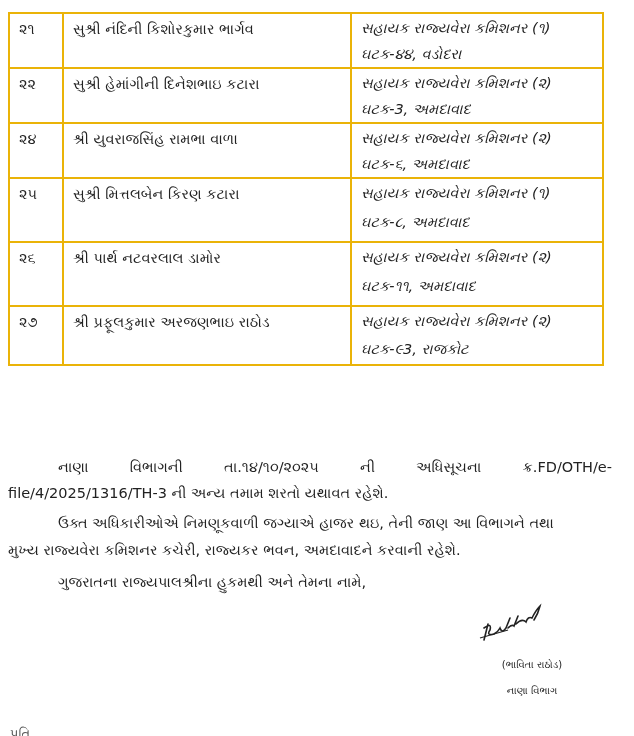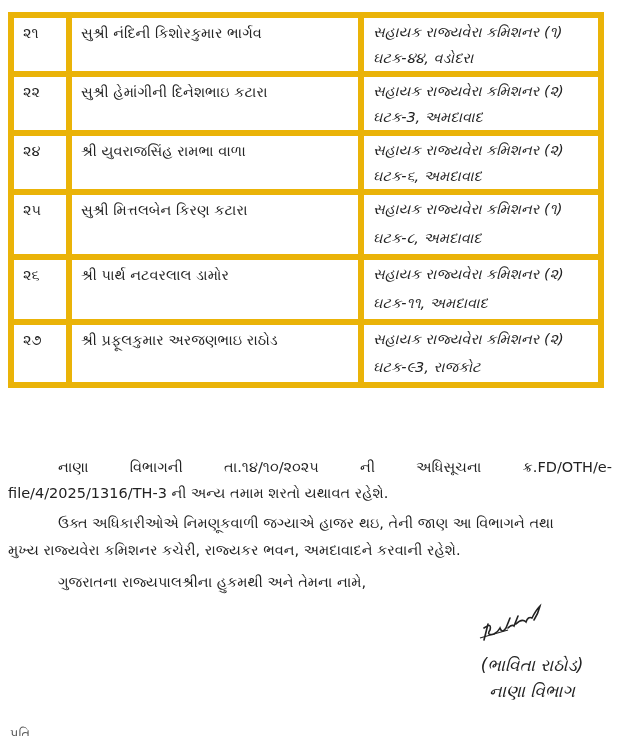--- a/index.html
+++ b/index.html
@@ -5,40 +5,40 @@
     html, body { margin: 0; padding: 0; background: #ffffff; }
     body {
       width: 634px; height: 736px; position: relative; overflow: hidden;
       font-family: "DejaVu Sans", sans-serif; color: #222;
     }
     .table {
       position: absolute; left: 8px; top: 12px; width: 596px;
       border-collapse: collapse; table-layout: fixed;
     }
     .table td {
-      border: 6px solid #eab308; vertical-align: top; font-size: 14.5px;
+      border: 2px solid #eab308; vertical-align: top; font-size: 14.5px;
       padding: 0; line-height: 26px;
     }
     .table td.num { width: 43px; padding-left: 9px; padding-top: 2px; }
     .table td.name { width: 277px; padding-left: 9px; padding-top: 2px; }
     .table td.post { padding-left: 9px; padding-top: 1px; }
     .post-line { display: block; white-space: nowrap; font-style: italic; }
     .para {
       position: absolute; left: 8px; width: 600px; font-size: 14.5px;
       line-height: 27px; margin: 0;
     }
     .indent { padding-left: 50px; }
     .justify { text-align: justify; text-align-last: justify; }
     .sig-block {
       position: absolute; left: 462px; top: 604px; width: 140px; text-align: center;
     }
     .signature {
       position: absolute; left: 478px; top: 600px; width: 70px; height: 44px;
     }
-    .sig-line { display: block; font-size: 17px; line-height: 26px; font-style: italic; }
+    .sig-line { display: block; font-size: 10px; line-height: 26px; }
     .footer-mark {
       position: absolute; left: 10px; top: 726px; font-size: 13px; color: #555;
     }
   </style>
 </head>
 <body>
 
 <table class="table">
   <tbody>
     <tr style="height:54px">

